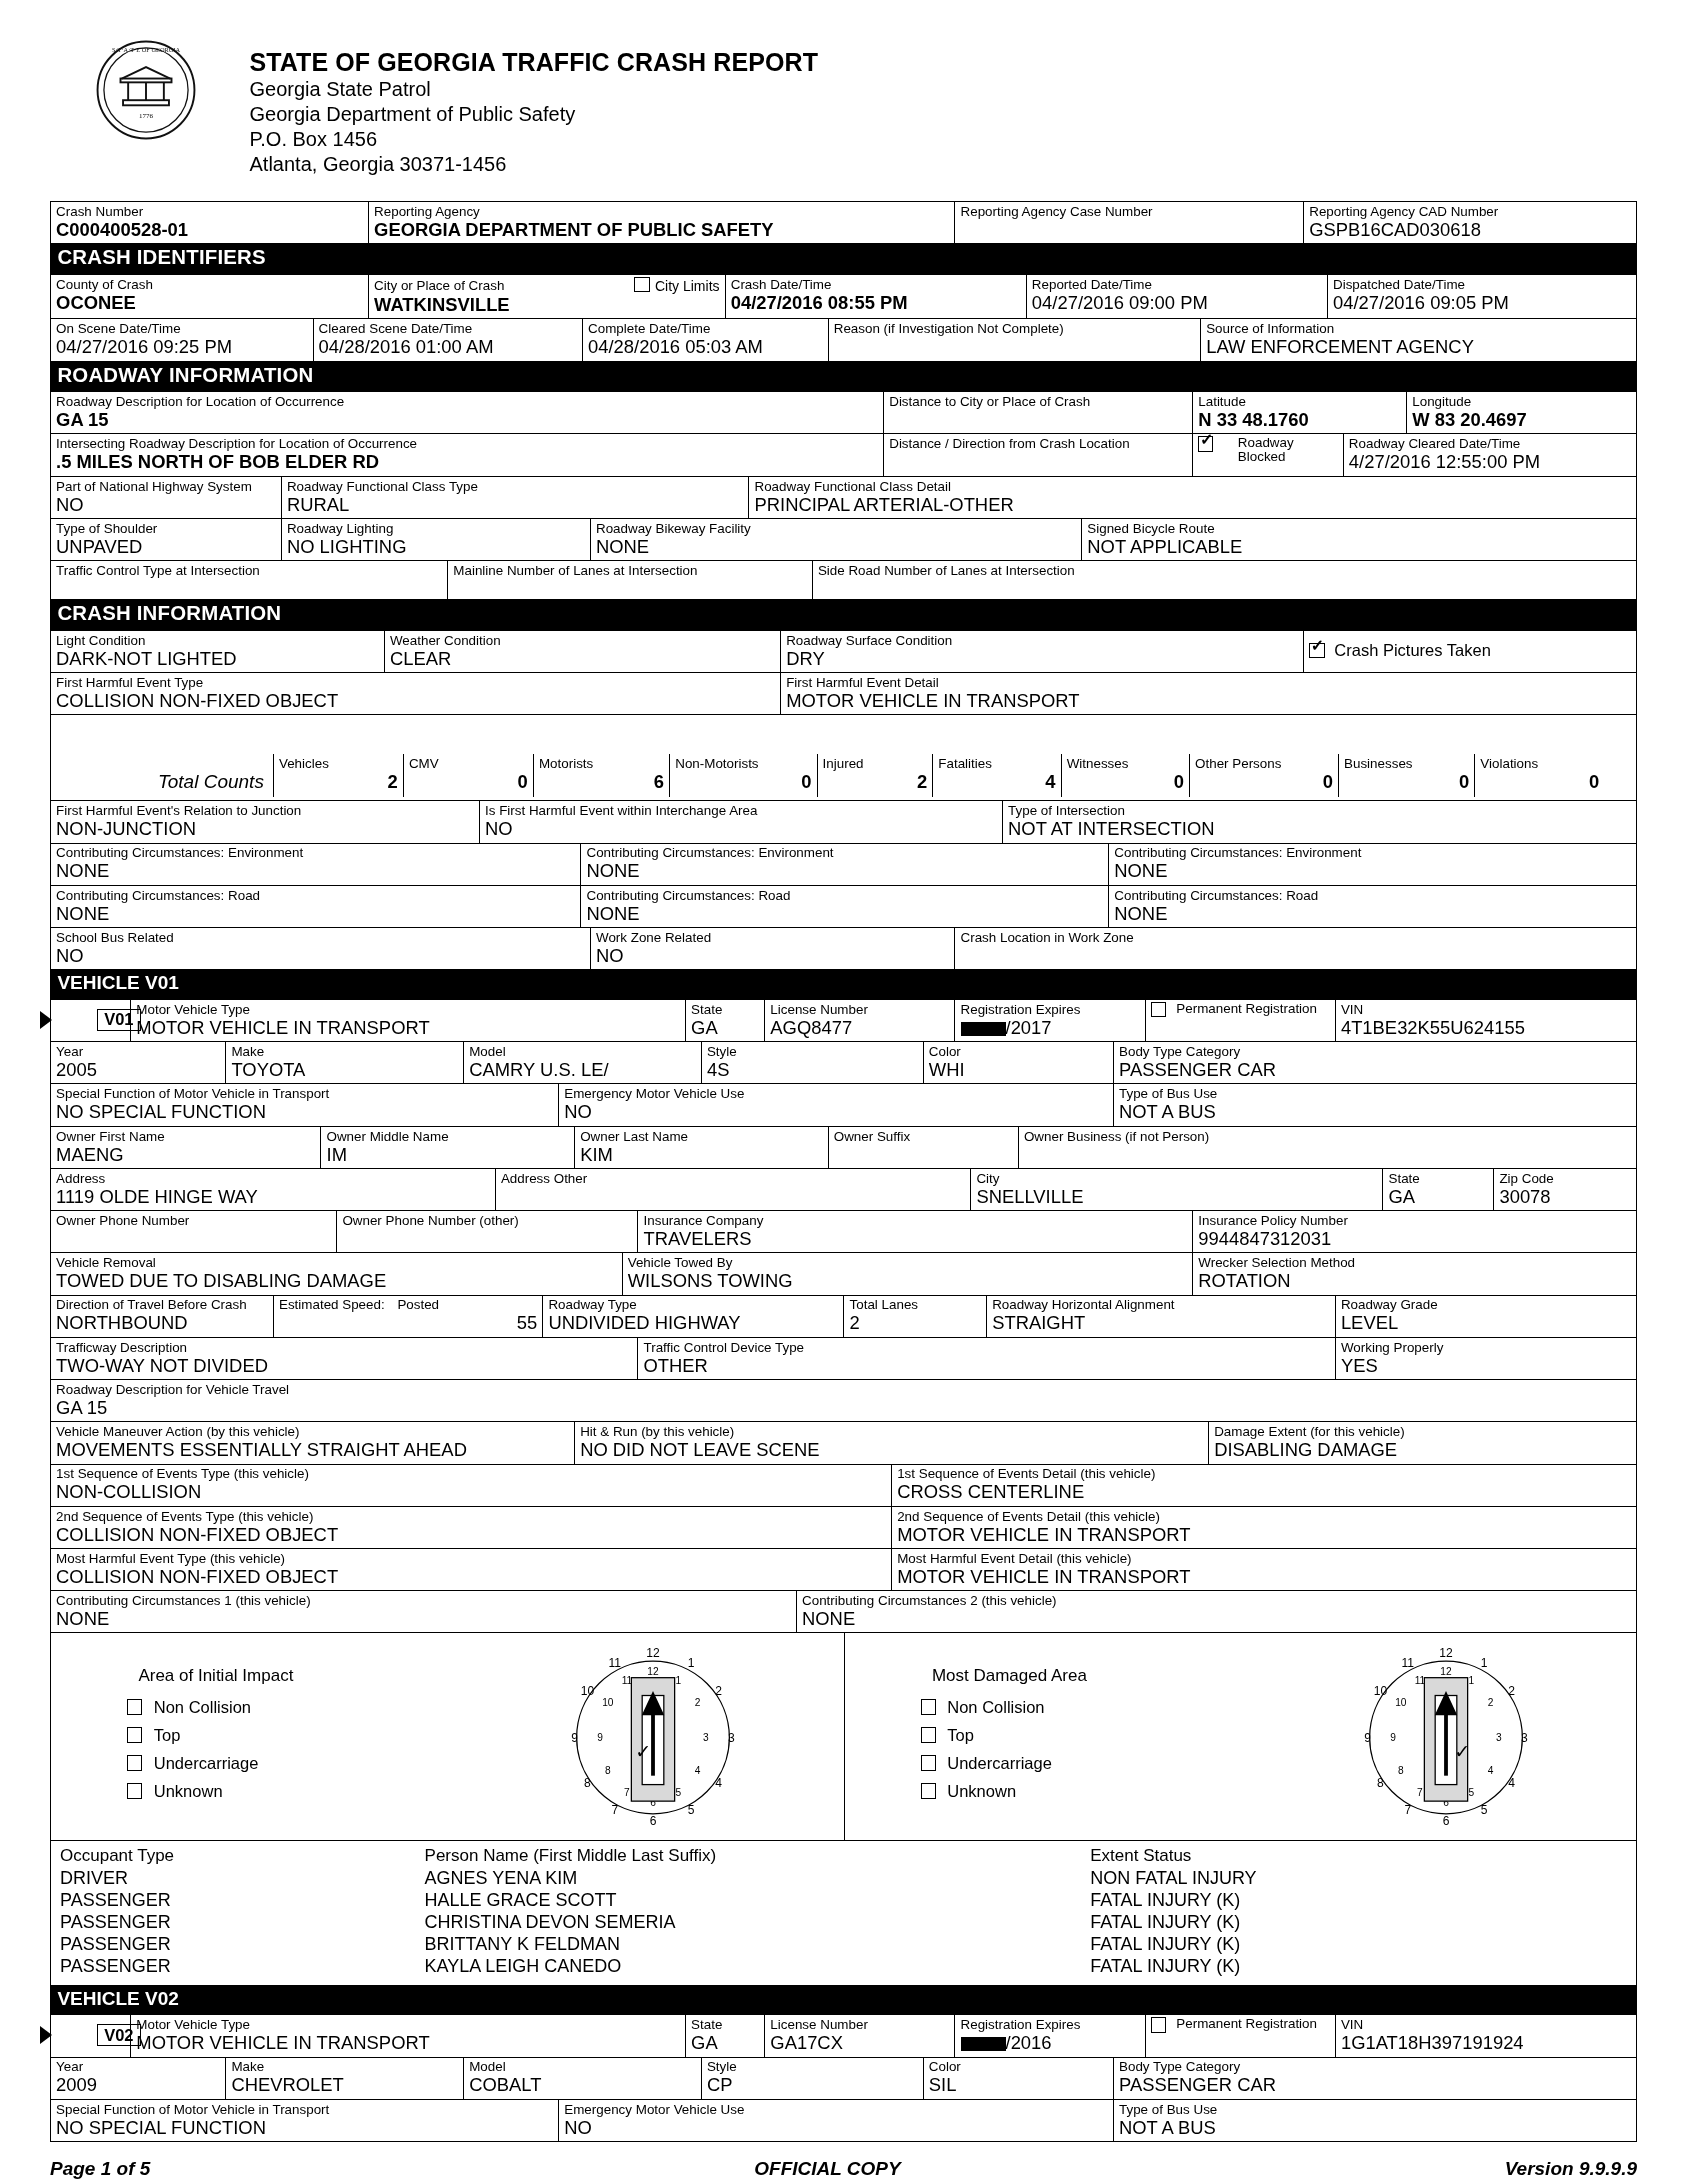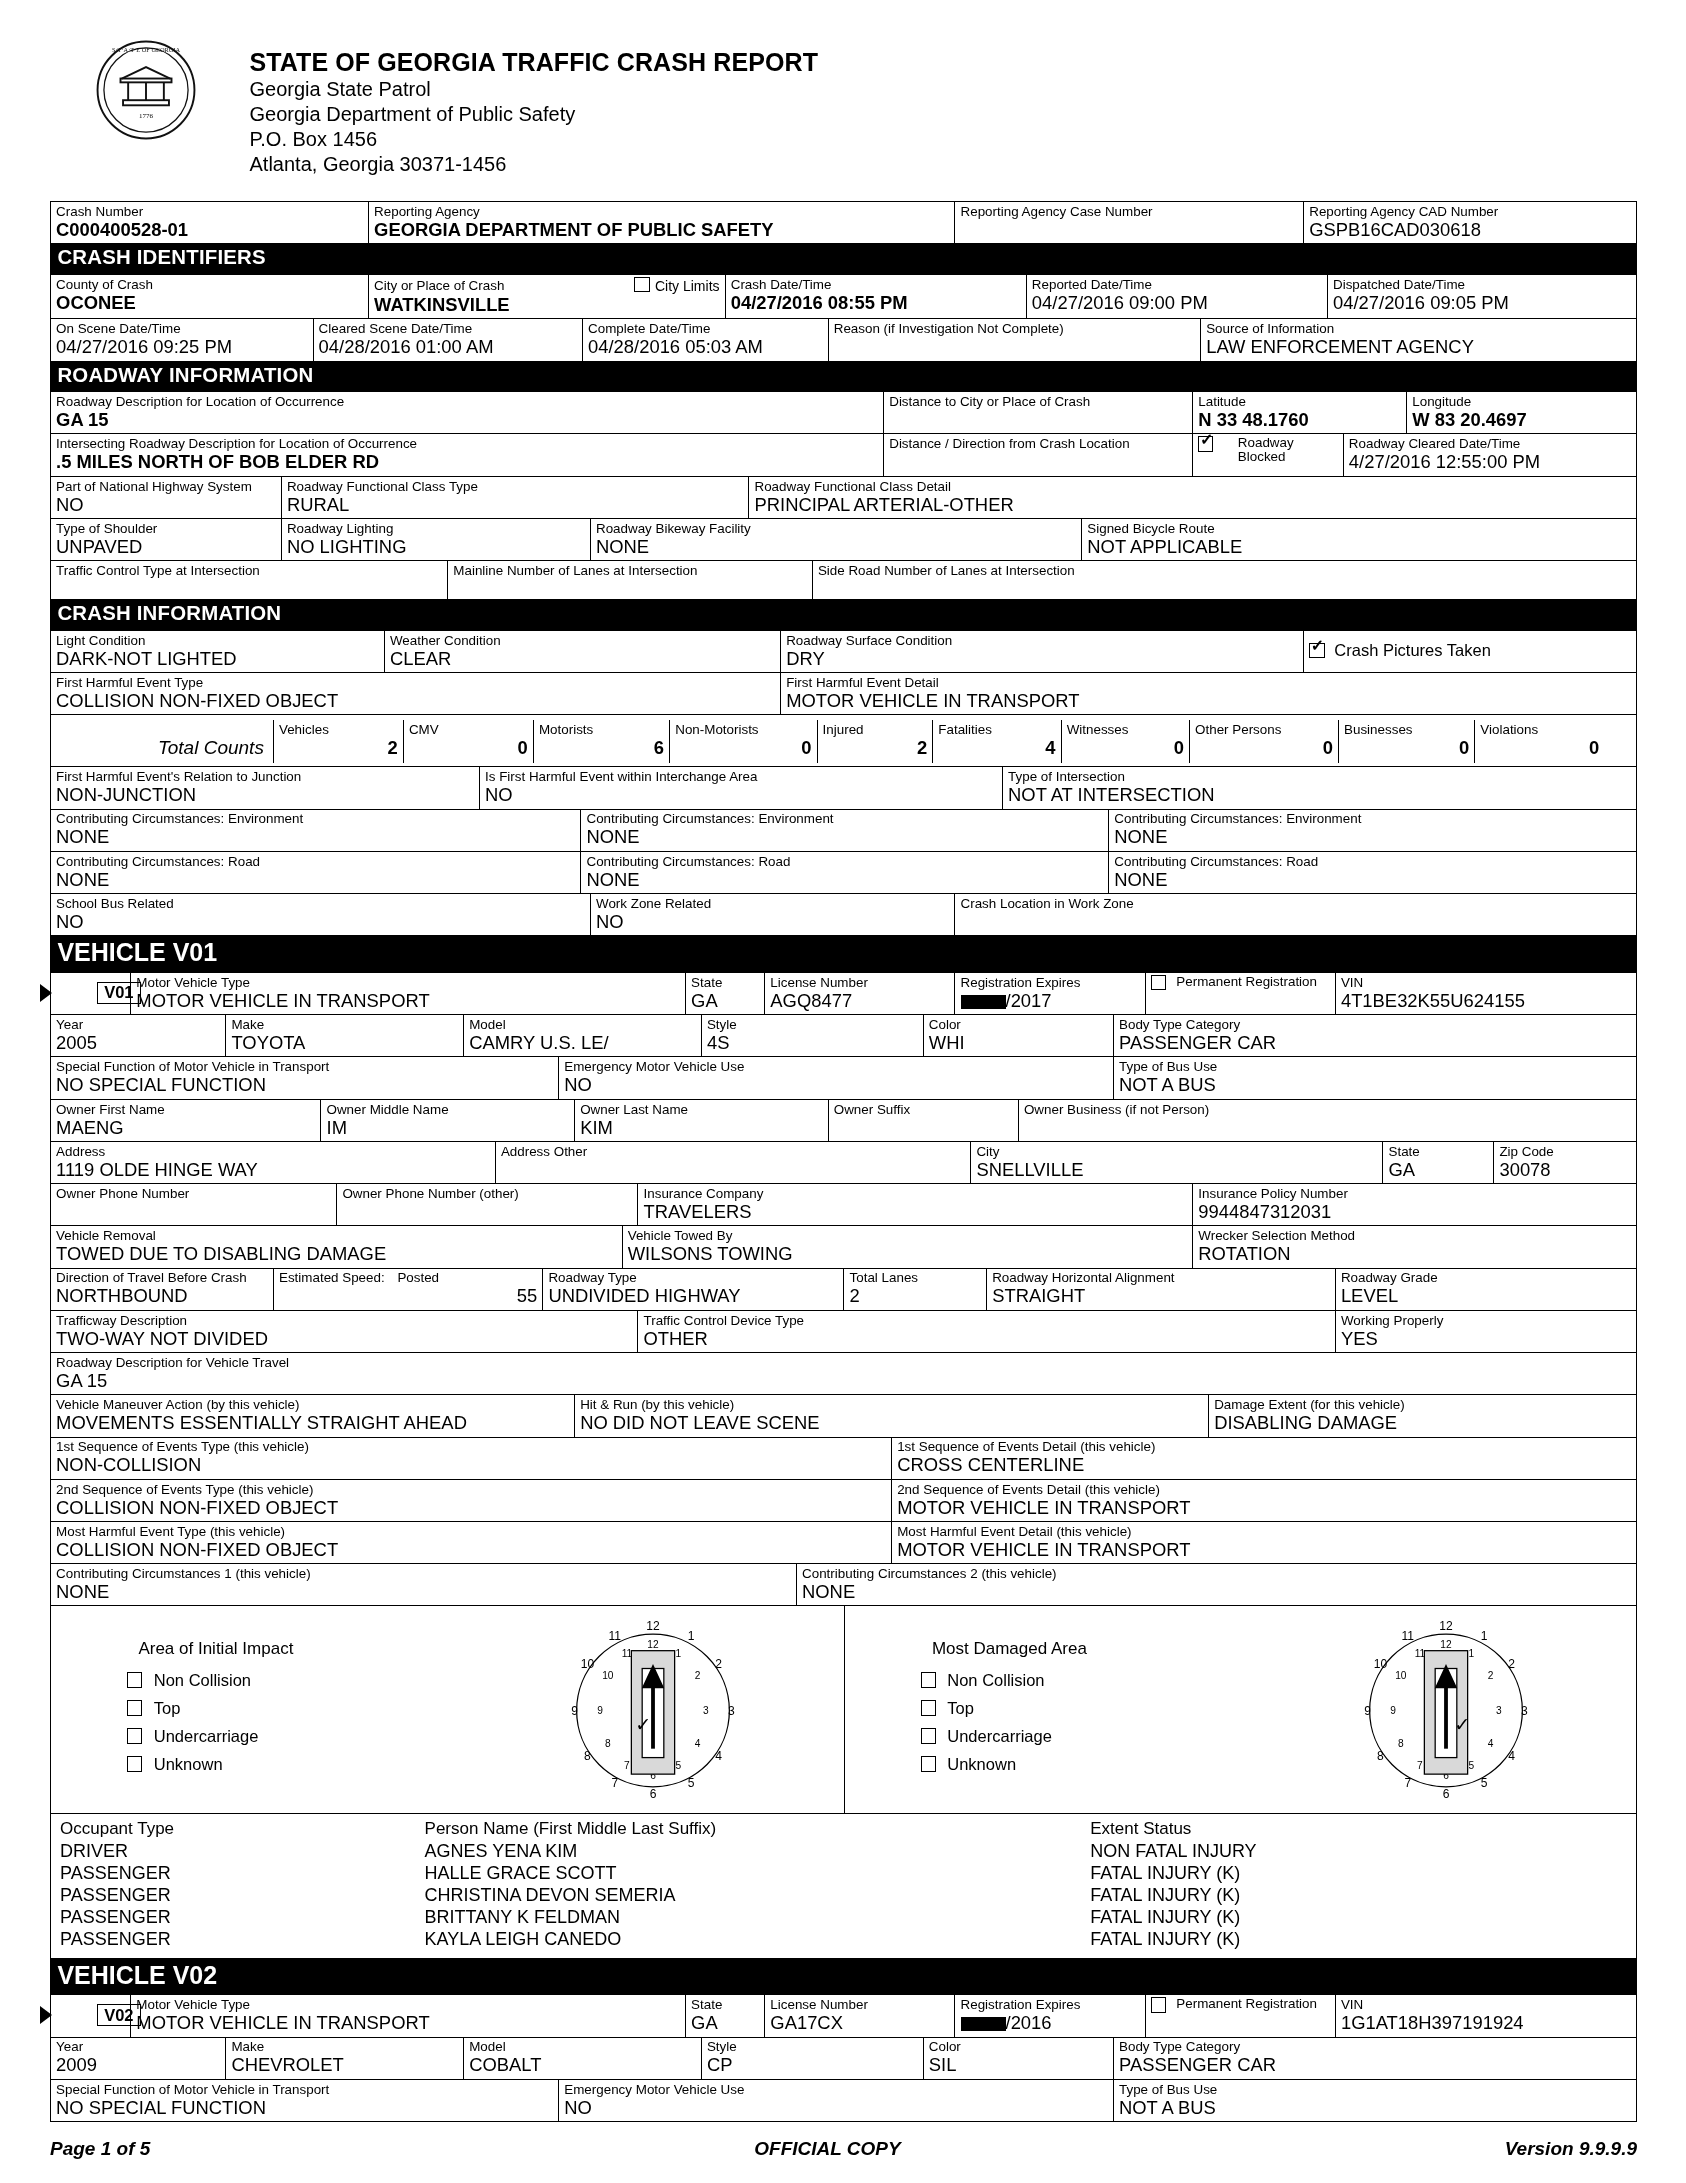--- a/index.html
+++ b/index.html
@@ -40,26 +40,26 @@
     display:inline-block; width:13.4px; height:13.4px; border:1.9px solid #000;
     vertical-align:-1.9px; margin-right:5.1px; background:#fff; position:relative;
   }
   .cb.checked::after {
     content:"✓"; position:absolute; left:0.6px; top:-5.7px; font-size:16px; font-weight:bold; line-height:1;
   }
   .inline-cb { font-size:14px; white-space:nowrap; }
   .inline-cb-lg { font-size:16.5px; white-space:nowrap; }
   
   .counts { display:flex; border-top:1.3px solid #000; }
-  .counts .c { border-left:1.3px solid #000; box-sizing:border-box; padding:1.9px 5.1px 3.2px 5.1px; }
+  .counts .c { border-left:1.3px solid #000; box-sizing:border-box; padding:1.9px 5.1px 3.2px 5.1px;margin-top:34px; }
   .counts .c:first-child { border-left:none; }
   .counts .lab { font-size:13.4px; }
   .counts .num { font-size:18.4px; font-weight:bold; text-align:right; }
   
-  .vband { background:#000; color:#fff; font-weight:bold; font-size:25px; padding:3.2px 6.4px 4.5px 6.4px; }
+  .vband { background:#000; color:#fff; font-weight:bold; font-size:19px; padding:3.2px 6.4px 4.5px 6.4px; }
   .vbox { border:1.9px solid #000; padding:0.6px 6.4px; font-size:16.5px; font-weight:bold;margin-left:38px; }
   .tri { width:0;height:0;border-top:9px solid transparent;border-bottom:9px solid transparent;border-left:12.7px solid #000; }
   .blackbar { display:inline-block; width:45px; height:14px; background:#000; vertical-align:-1.9px; }
   
   .impact-wrap { display:flex; border-top:1.3px solid #000; }
   .impact-half { width:50%; box-sizing:border-box; display:flex; align-items:center; padding:9px 0 6.4px 0; }
   .impact-half + .impact-half { border-left:1.3px solid #000; }
   .impact-left { width:52%; padding-left:76px; box-sizing:border-box; }
   .impact-title { font-size:17px; margin-bottom:11.4px; margin-left:11.4px; }
   .opt { font-size:16.5px; margin:9px 0 9px 0; white-space:nowrap; }

